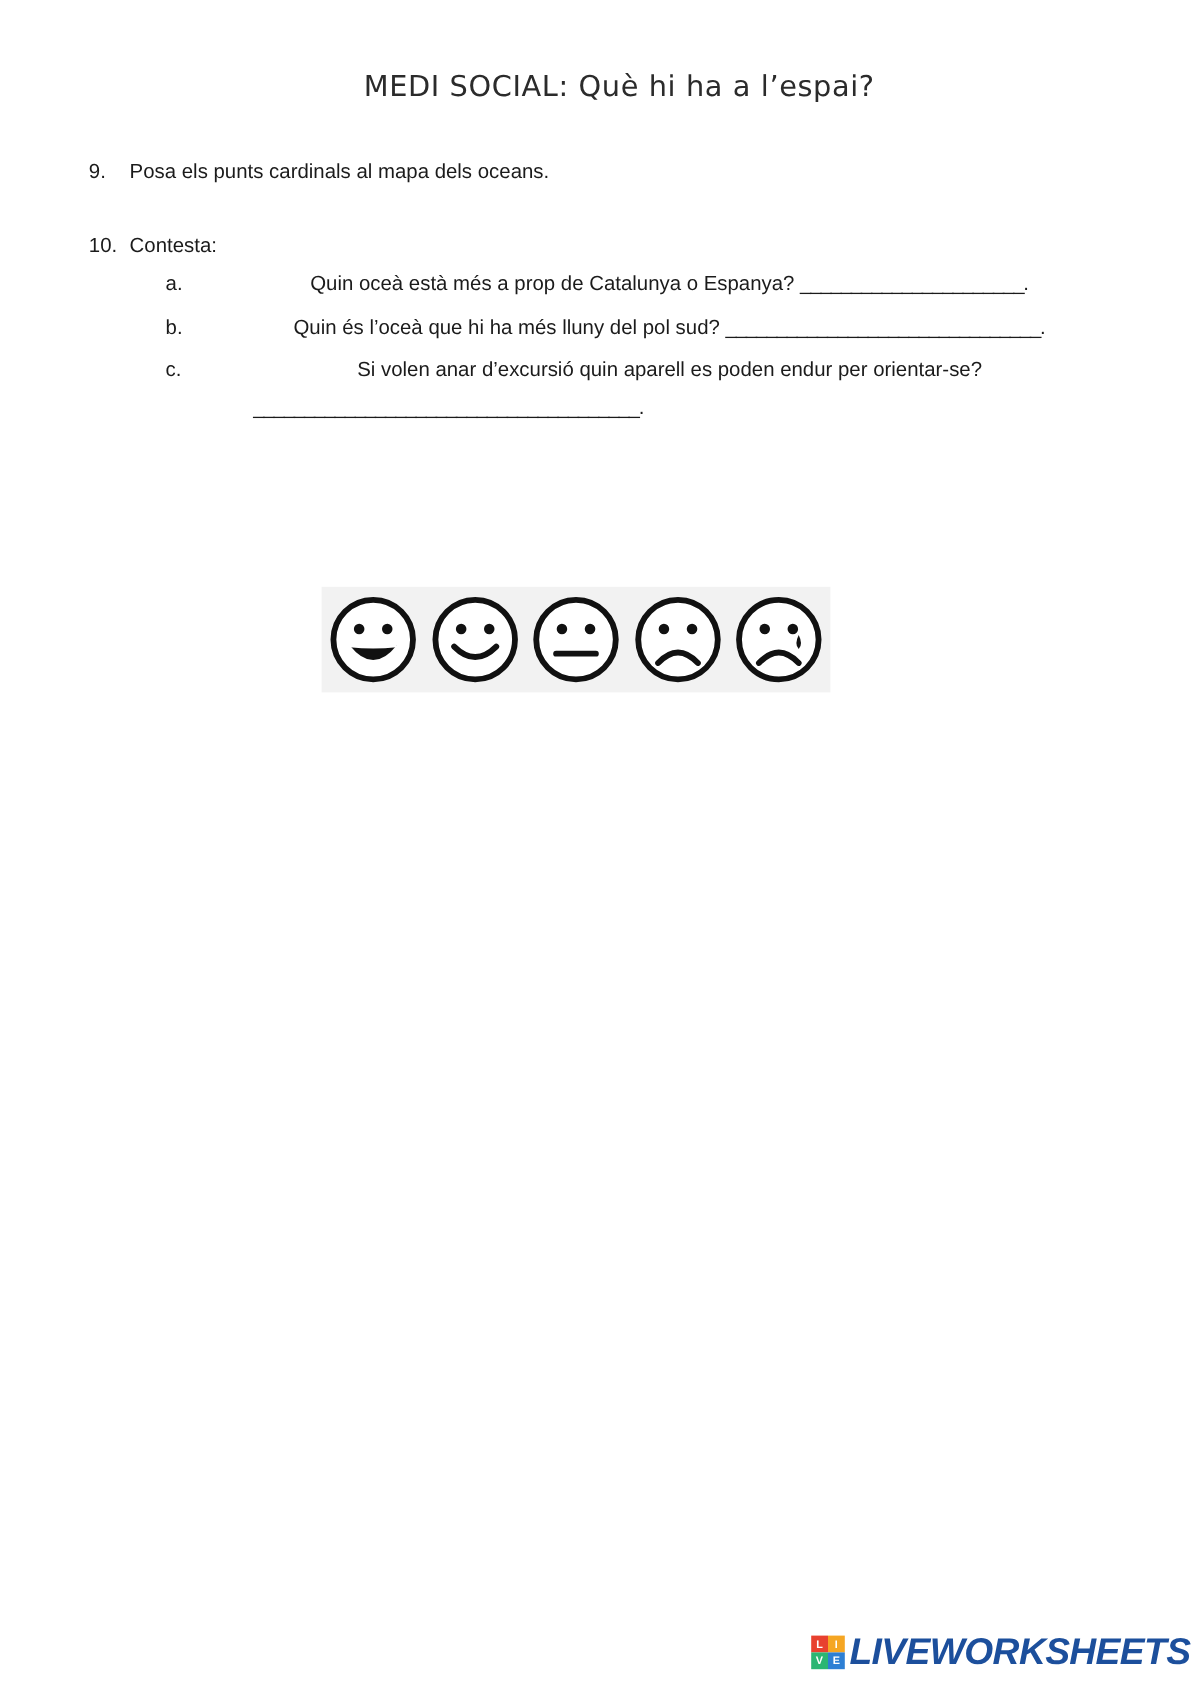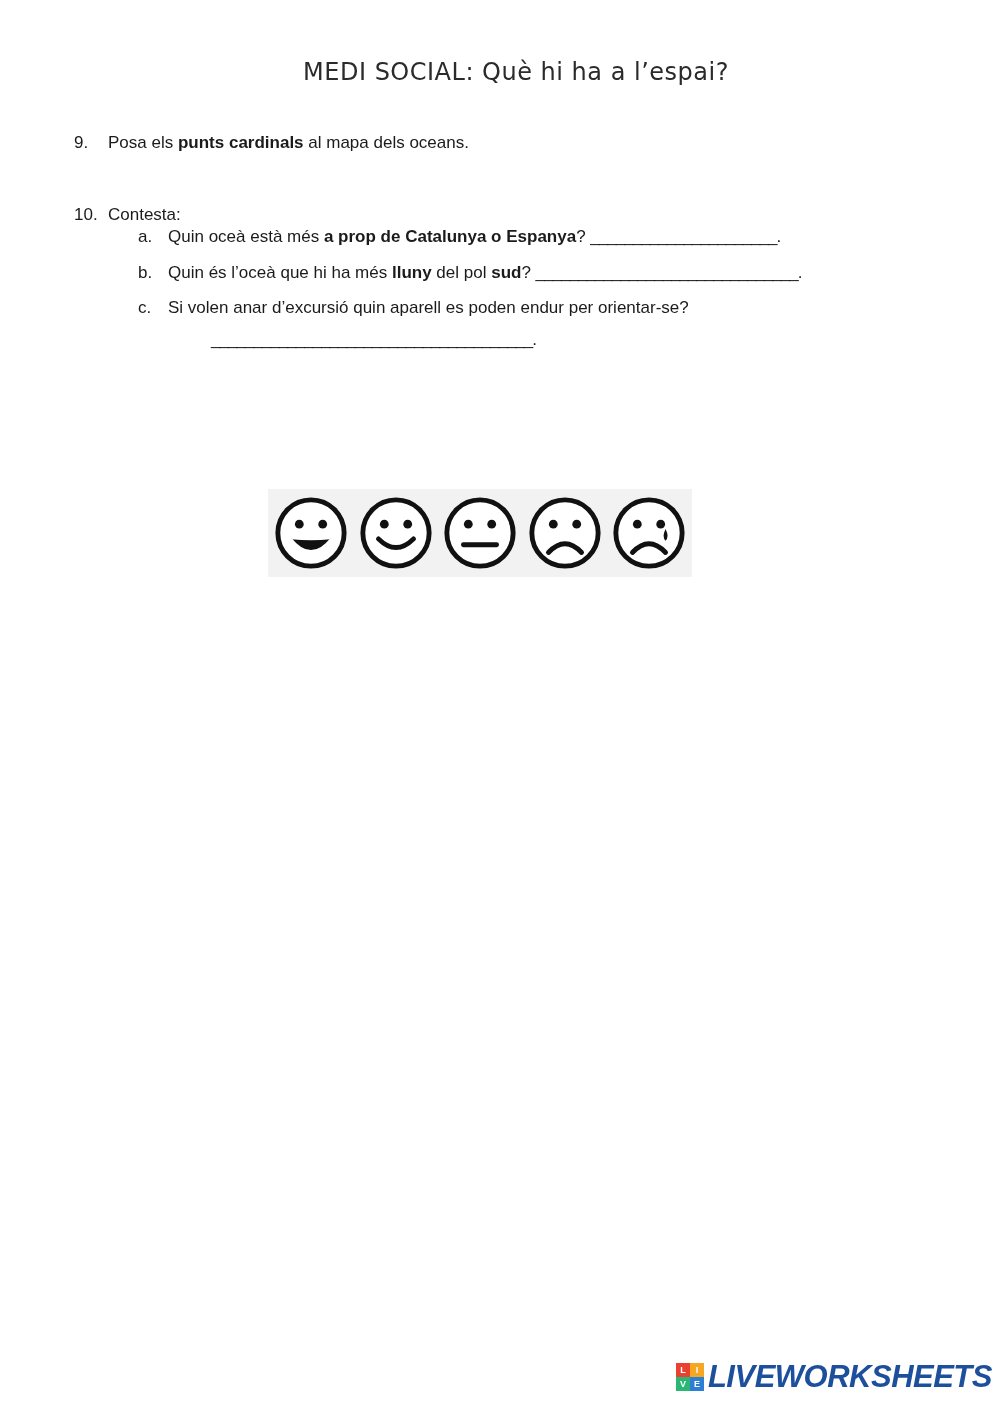--- a/index.html
+++ b/index.html
@@ -48,43 +48,43 @@
   .item .num {
     width: 34px;
     flex: 0 0 34px;
     text-align: left;
   }
   .item .body {
     flex: 1 1 auto;
   }
 
   .q9 { left: 74px; top: 132px; width: 820px; }
-  .q10 { left: 74px; top: 204px; width: 820px; }
+  .q10 { left: 74px; top: 194px; width: 820px; }
 
   
   .sub {
     position: absolute;
     display: flex;
     align-items: flex-start;
     font-size: 17px;
     line-height: 1.35;
     color: #1b1b1b;
   }
   .sub .letter {
     width: 30px;
     flex: 0 0 30px;
   }
-  .sub .body { flex: 1 1 auto; }
+  .sub .body { flex: 1 1 auto; text-align: center; }
 
   .sa { left: 138px; top: 226px; width: 810px; }
   .sb { left: 138px; top: 262px; width: 810px; }
   .sc { left: 138px; top: 297px; width: 810px; }
   .sc2 { left: 168px; top: 330px; width: 810px; font-size: 17px; color:#1b1b1b; position:absolute;margin-left:43px;}
 
-  b { font-weight: 700; }
+  b { font-weight: 400; }
 
   .blank {
     letter-spacing: -1px;
   }
 
   
   .auto-row {
     position: absolute;
     left: 108px;
     top: 448px;

